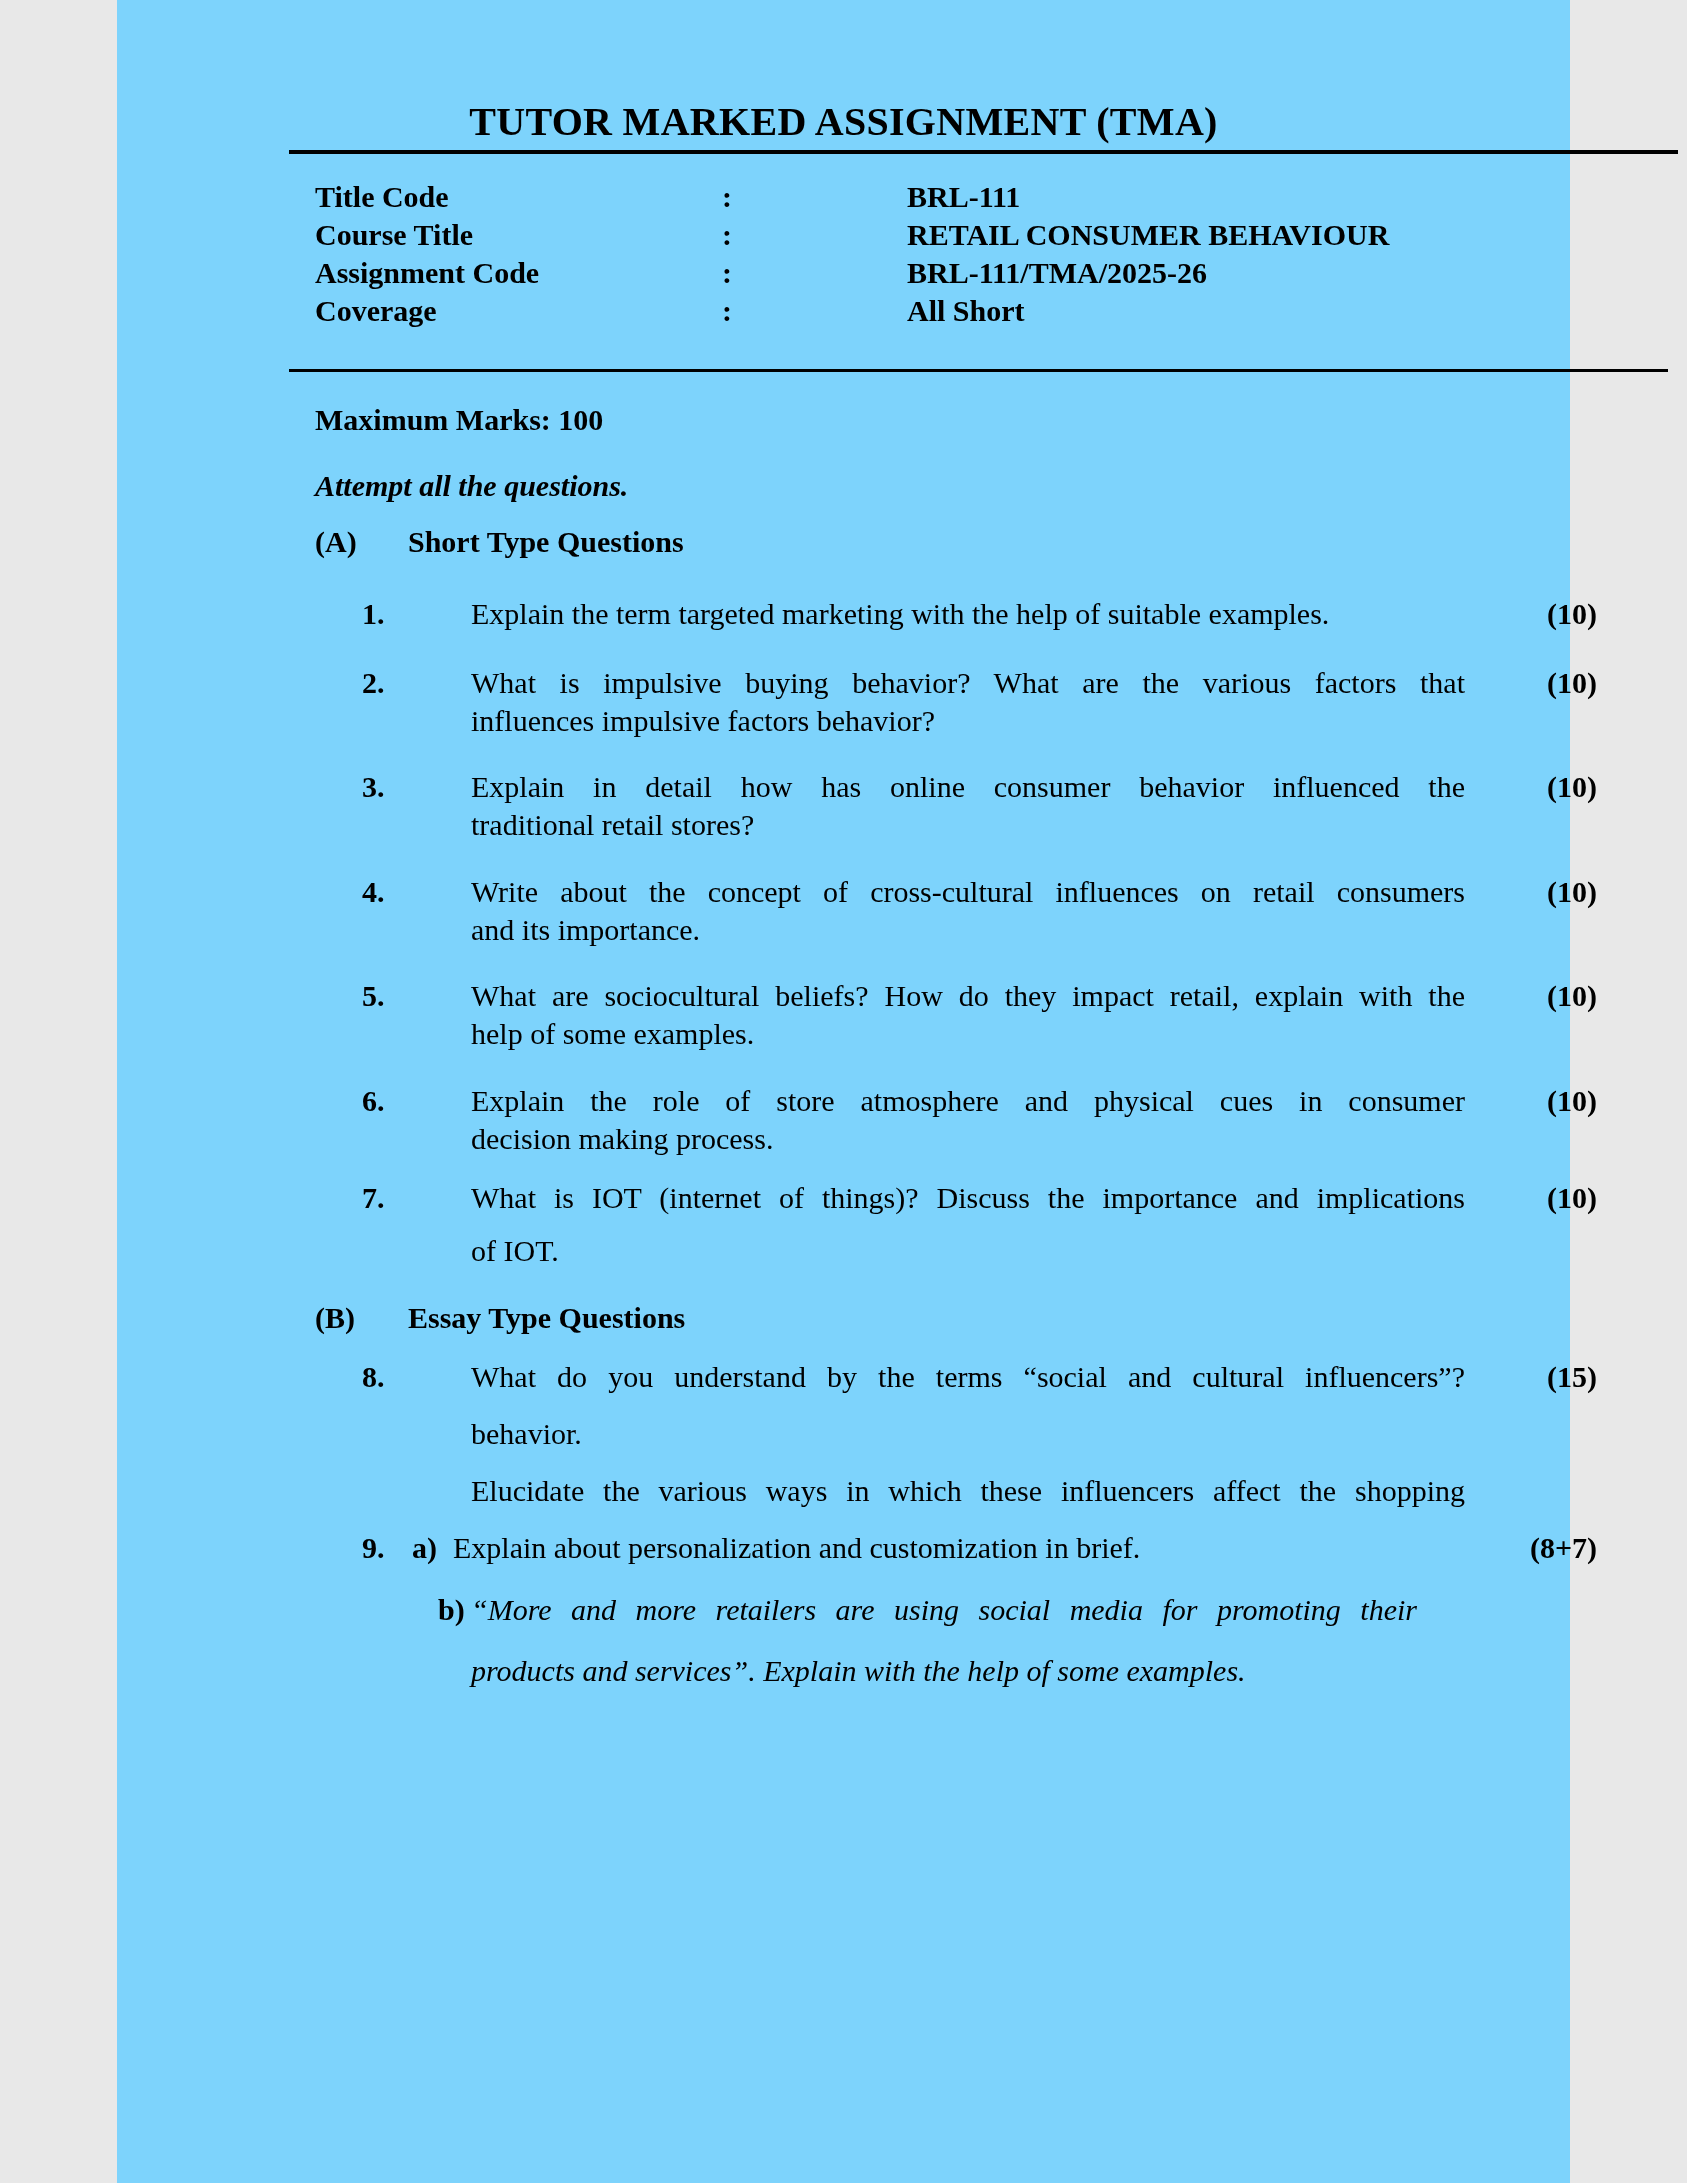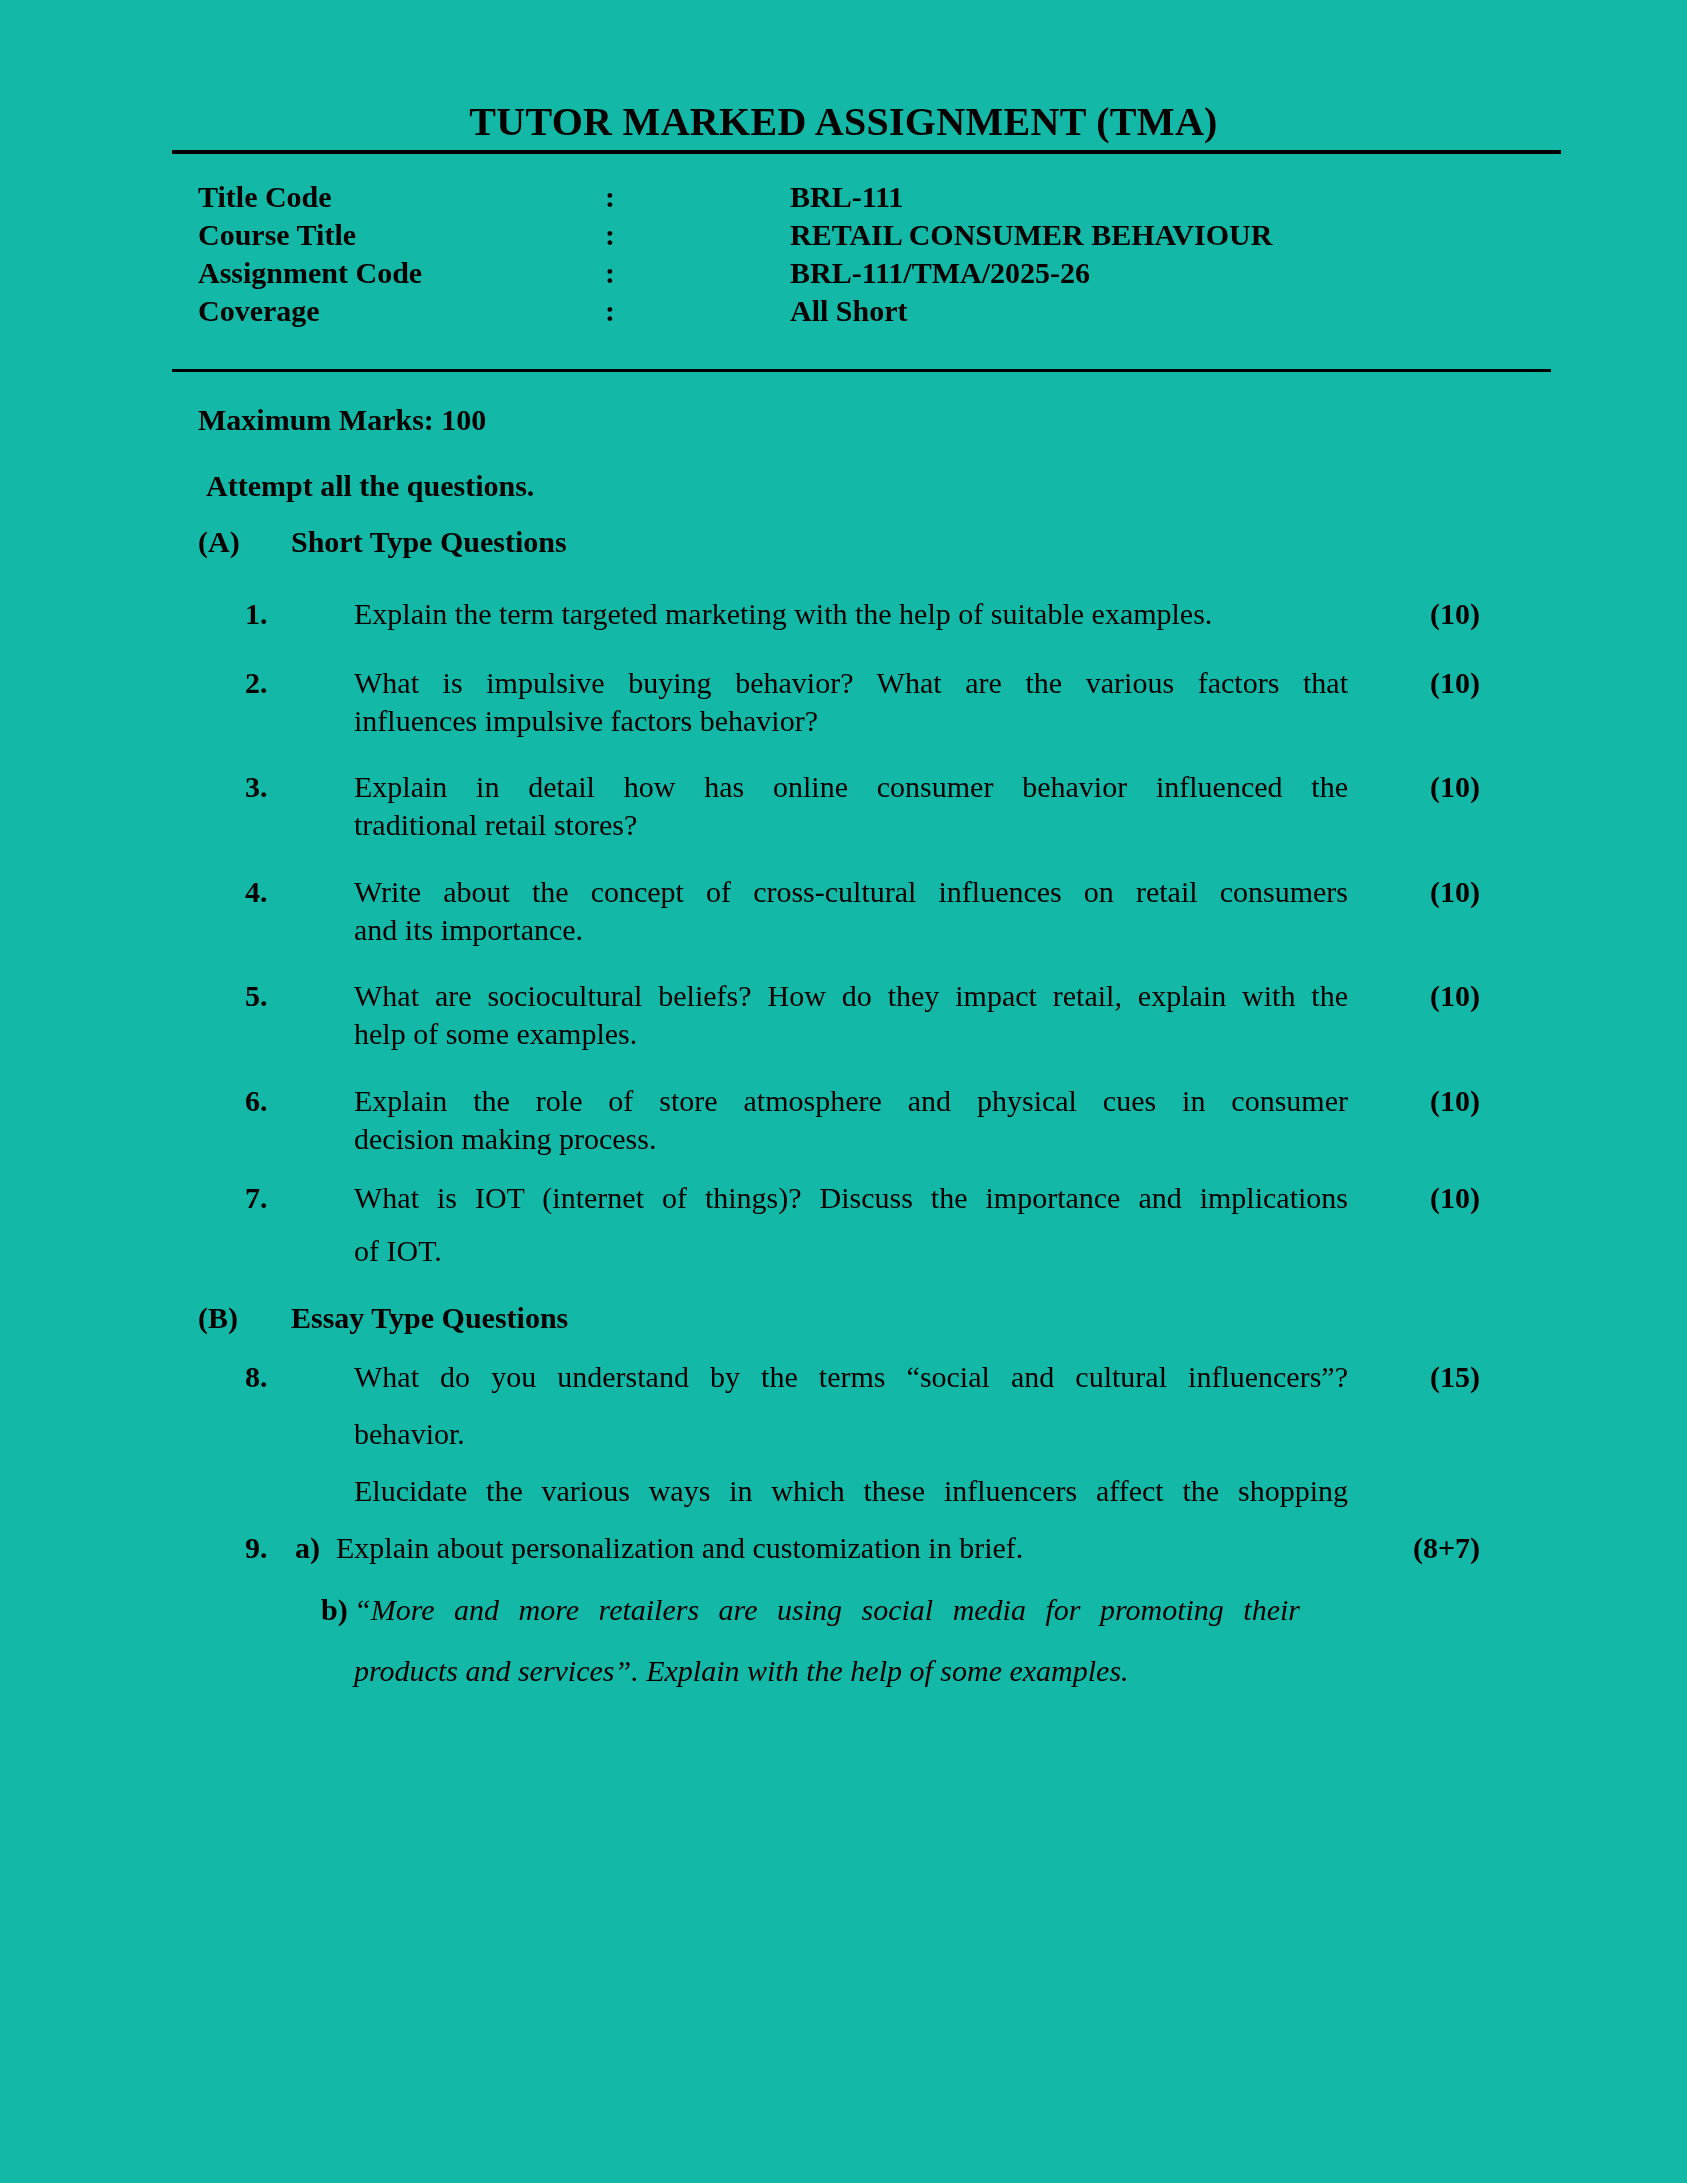--- a/index.html
+++ b/index.html
@@ -1,21 +1,21 @@
 <!DOCTYPE html>
 <html style="font-size:10.6px"><head>
 <meta charset="utf-8">
 <style>
   html, body { margin: 0; padding: 0; background: #e8e8e8; }
   .page {
     position: relative;
-    width: 1687px;
+    width: 1453px;
     height: 2183px;
     margin: 0 auto;
-    background: #14b8a6;
+    background: #7dd3fc;
     color: #000000;
     font-family: "Liberation Serif", serif;
     font-size: 30px;
   }
   .title {
     position: absolute;
     top: 98px; left: 0;
     width: 100%;
     text-align: center;
     font-size: 40px;
@@ -45,23 +45,24 @@
   .info-sep   { width: 185px; }
   .maxmarks {
     position: absolute;
     top: 401px; left: 198px;
     width: 1293px;
     font-weight: bold;
     line-height: 38px;
   }
   .instruction {
     position: absolute;
-    top: 467px; left: 206px;
-    font-weight: bold;
-    line-height: 38px;
+    top: 467px; left: 198px;
+    font-weight: bold;
+    line-height: 38px;
+    font-style: italic;
   }
   .section {
     position: absolute;
     left: 198px;
     line-height: 38px;
     font-weight: bold;
     display: flex;
   }
   .sec-a { top: 523px; }
   .sec-b { top: 1299px; }

